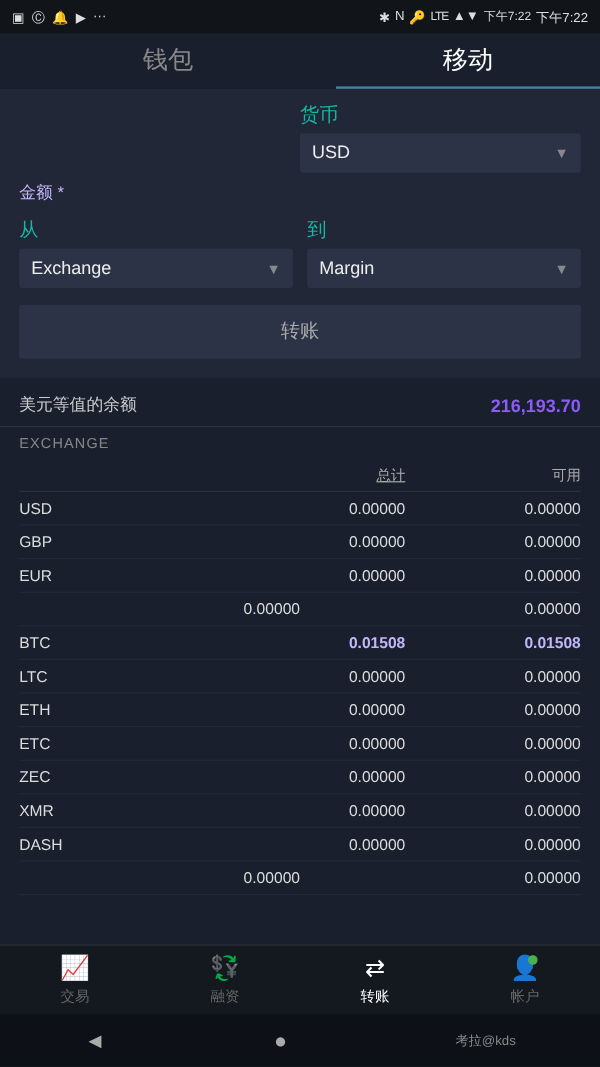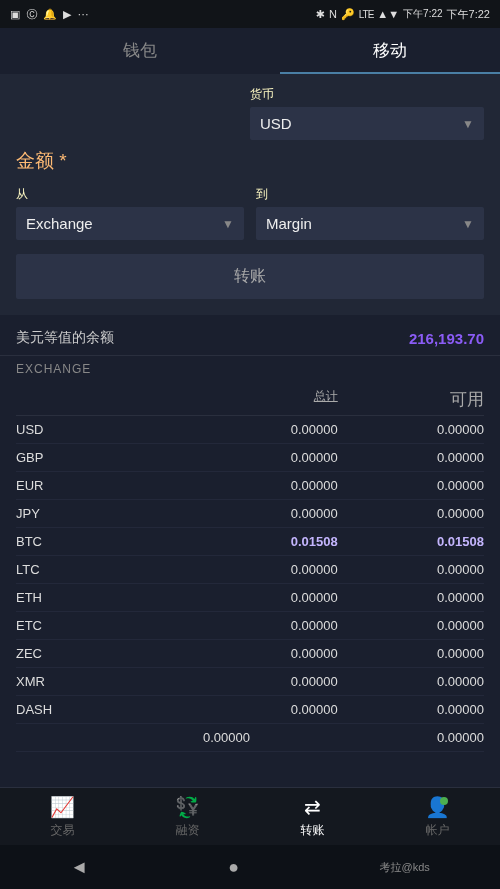--- a/index.html
+++ b/index.html
@@ -31,21 +31,21 @@
     .tab-bar {
       display: flex;
       height: 46px;
       background: #1a1f2e;
     }
     .tab-item {
       flex: 1;
       display: flex;
       align-items: center;
       justify-content: center;
-      font-size: 17px;
+      font-size: 21px;
       color: #888;
       cursor: pointer;
       border-bottom: 2px solid transparent;
       margin-left: 30px;
     }
     .tab-item.active {
       color: #fff;
       border-bottom: 2px solid #4a7fa5;
     }
 
@@ -60,36 +60,36 @@
       justify-content: flex-end;
       margin-bottom: 8px;
     }
 
     .amount-row {
       display: flex;
       align-items: center;
       margin-bottom: 12px;
     }
     .amount-label {
-      font-size: 19px;
-      color: #fdba74;
+      font-size: 14px;
+      color: #c4b5fd;
       width: 50%;
     }
 
     .from-to-row {
       display: flex;
       gap: 12px;
       margin-bottom: 14px;
     }
     .from-col, .to-col {
       flex: 1;
     }
     .sub-label {
-      font-size: 12px;
-      color: #fef9c3;
+      font-size: 16px;
+      color: #14b8a6;
       margin-bottom: 4px;
     }
     .dropdown-box {
       background: #2c3347;
       color: #eee;
       font-size: 15px;
       padding: 8px 10px;
       display: flex;
       align-items: center;
       justify-content: space-between;
@@ -125,21 +125,21 @@
     .exchange-table {
       padding: 0 16px;
     }
     .table-header {
       display: flex;
       padding: 8px 0 4px 0;
       border-bottom: 1px solid #2a2f3e;
     }
     .col-name { flex: 1.2; font-size: 12px; color: #aaa; }
     .col-total { flex: 1; font-size: 12px; color: #aaa; text-align: right; text-decoration: underline; }
-    .col-avail { flex: 1; font-size: 17px; color: #aaa; text-align: right; }
+    .col-avail { flex: 1; font-size: 12px; color: #aaa; text-align: right; }
 
     .table-section-label {
       font-size: 12px;
       color: #888;
       padding: 6px 0 4px 0;
       letter-spacing: 1px;
     }
 
     .table-row {
       display: flex;
@@ -299,21 +299,20 @@
       <div class="row-name">GBP</div>
       <div class="row-total">0.00000</div>
       <div class="row-avail">0.00000</div>
     </div>
       <div class="table-row">
       <div class="row-name">EUR</div>
       <div class="row-total">0.00000</div>
       <div class="row-avail">0.00000</div>
     </div>
       <div class="table-row">
-      <div class="row-name">JPY</div>
       <div class="row-total">0.00000</div>
       <div class="row-avail">0.00000</div>
     </div>
       <div class="table-row row-highlight">
       <div class="row-name">BTC</div>
       <div class="row-total">0.01508</div>
       <div class="row-avail">0.01508</div>
     </div>
       <div class="table-row">
       <div class="row-name">LTC</div>

